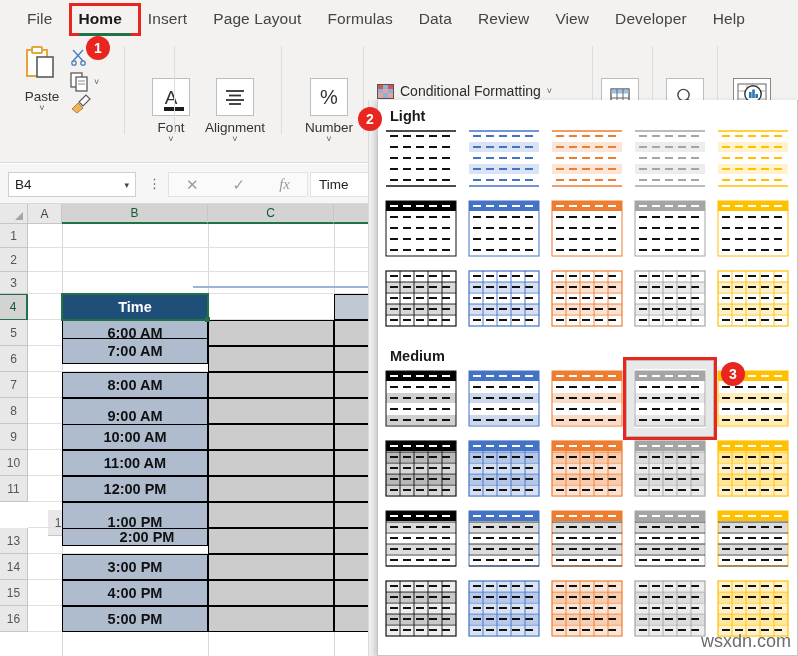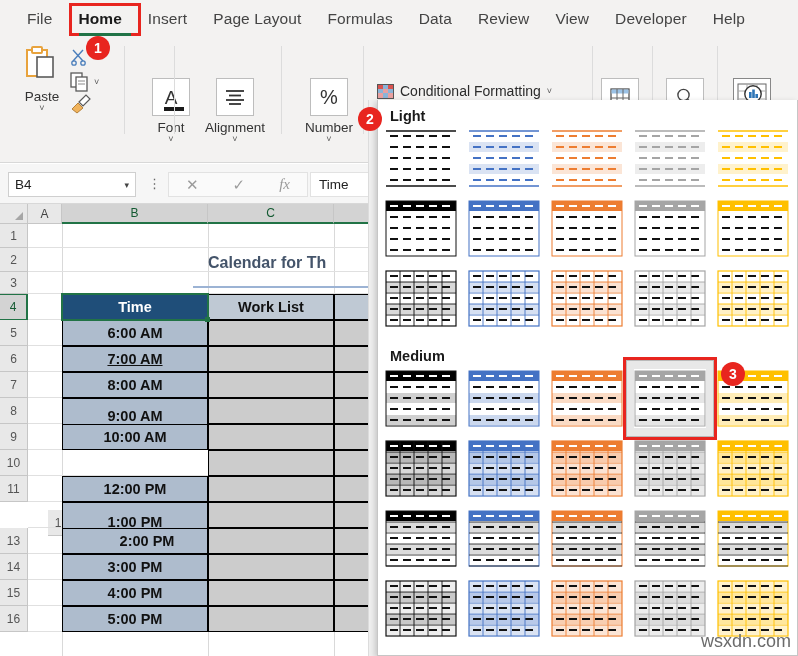--- a/index.html
+++ b/index.html
@@ -404,49 +404,48 @@
         <div class="gline-h" style="top: 173px;"></div>
         <div class="gline-h" style="top: 199px;"></div>
         <div class="gline-h" style="top: 225px;"></div>
         <div class="gline-h" style="top: 251px;"></div>
         <div class="gline-h" style="top: 277px;"></div>
         <div class="gline-h" style="top: 303px;"></div>
         <div class="gline-h" style="top: 329px;"></div>
         <div class="gline-h" style="top: 355px;"></div>
         <div class="gline-h" style="top: 381px;"></div>
         <div class="gline-h" style="top: 407px;"></div>
-        <div class="title-cell" style="left: 180px; top: 30px;">Calendar for Th</div>
         <div class="title-rule" style="left: 165px; top: 62px; width: 205px;"></div>
         <div class="tcell hdr-time" style="left: 34px; top: 70px; width: 146px; height: 26px;">Time</div>
-        <div class="tcell hdr-plain" style="left: 180px; top: 70px; width: 126px; height: 26px;">Work List</div>
         <div class="tcell hdr-plain" style="left: 306px; top: 70px; width: 46px; height: 26px;"></div>
         <div class="tcell time" style="left: 34px; top: 96px; width: 146px; height: 26px;">6:00 AM</div>
         <div class="tcell blank" style="left: 180px; top: 96px; width: 126px; height: 26px;"></div>
         <div class="tcell blank" style="left: 306px; top: 96px; width: 46px; height: 26px;"></div>
-        <div class="tcell time" style="left: 34px; top: 122px; width: 146px; height: 26px; text-decoration: underline;">7:00 AM</div>
+        <div class="tcell time" style="left: 34px; top: 114px; width: 146px; height: 26px;">7:00 AM</div>
         <div class="tcell blank" style="left: 180px; top: 122px; width: 126px; height: 26px;"></div>
         <div class="tcell blank" style="left: 306px; top: 122px; width: 46px; height: 26px;"></div>
         <div class="tcell time" style="left: 34px; top: 148px; width: 146px; height: 26px;">8:00 AM</div>
         <div class="tcell blank" style="left: 180px; top: 148px; width: 126px; height: 26px;"></div>
         <div class="tcell blank" style="left: 306px; top: 148px; width: 46px; height: 26px;"></div>
         <div class="tcell time" style="left: 34px; top: 174px; width: 146px; height: 36px;">9:00 AM</div>
         <div class="tcell blank" style="left: 180px; top: 174px; width: 126px; height: 26px;"></div>
         <div class="tcell blank" style="left: 306px; top: 174px; width: 46px; height: 26px;"></div>
         <div class="tcell time" style="left: 34px; top: 200px; width: 146px; height: 26px;">10:00 AM</div>
         <div class="tcell blank" style="left: 180px; top: 200px; width: 126px; height: 26px;"></div>
         <div class="tcell blank" style="left: 306px; top: 200px; width: 46px; height: 26px;"></div>
+        <div class="tcell time" style="left: 34px; top: 226px; width: 146px; height: 26px;">11:00 AM</div>
         <div class="tcell blank" style="left: 180px; top: 226px; width: 126px; height: 26px;"></div>
         <div class="tcell blank" style="left: 306px; top: 226px; width: 46px; height: 26px;"></div>
         <div class="tcell time" style="left: 34px; top: 252px; width: 146px; height: 26px;">12:00 PM</div>
         <div class="tcell blank" style="left: 180px; top: 252px; width: 126px; height: 26px;"></div>
         <div class="tcell blank" style="left: 306px; top: 252px; width: 46px; height: 26px;"></div>
         <div class="tcell time" style="left: 34px; top: 278px; width: 146px; height: 40px;">1:00 PM</div>
         <div class="tcell blank" style="left: 180px; top: 278px; width: 126px; height: 26px;"></div>
         <div class="tcell blank" style="left: 306px; top: 278px; width: 46px; height: 26px;"></div>
-        <div class="tcell time" style="left: 34px; top: 304px; width: 146px; height: 26px; padding-left: 24px;">2:00 PM</div>
+        <div class="tcell time" style="left: 34px; top: 304px; width: 146px; height: 18px; padding-left: 24px;">2:00 PM</div>
         <div class="tcell blank" style="left: 180px; top: 304px; width: 126px; height: 26px;"></div>
         <div class="tcell blank" style="left: 306px; top: 304px; width: 46px; height: 26px;"></div>
         <div class="tcell time" style="left: 34px; top: 330px; width: 146px; height: 26px;">3:00 PM</div>
         <div class="tcell blank" style="left: 180px; top: 330px; width: 126px; height: 26px;"></div>
         <div class="tcell blank" style="left: 306px; top: 330px; width: 46px; height: 26px;"></div>
         <div class="tcell time" style="left: 34px; top: 356px; width: 146px; height: 26px;">4:00 PM</div>
         <div class="tcell blank" style="left: 180px; top: 356px; width: 126px; height: 26px;"></div>
         <div class="tcell blank" style="left: 306px; top: 356px; width: 46px; height: 26px;"></div>
         <div class="tcell time" style="left: 34px; top: 382px; width: 146px; height: 26px;">5:00 PM</div>
         <div class="tcell blank" style="left: 180px; top: 382px; width: 126px; height: 26px;"></div>

